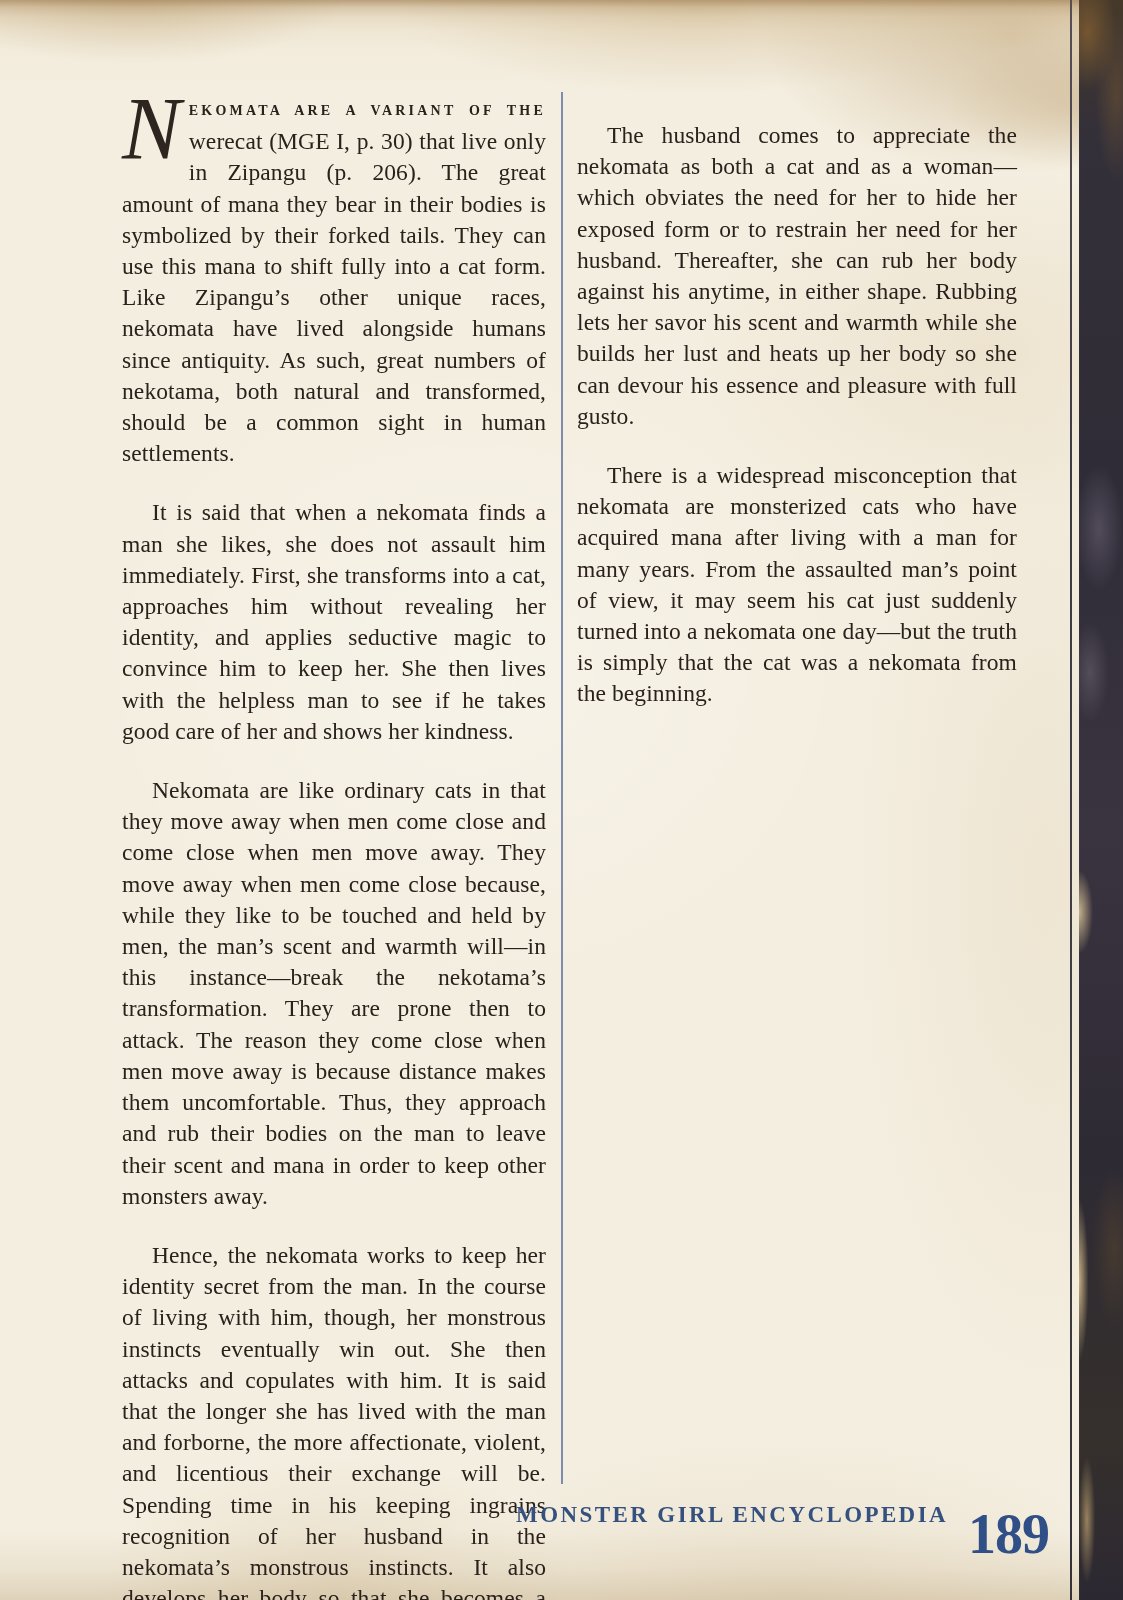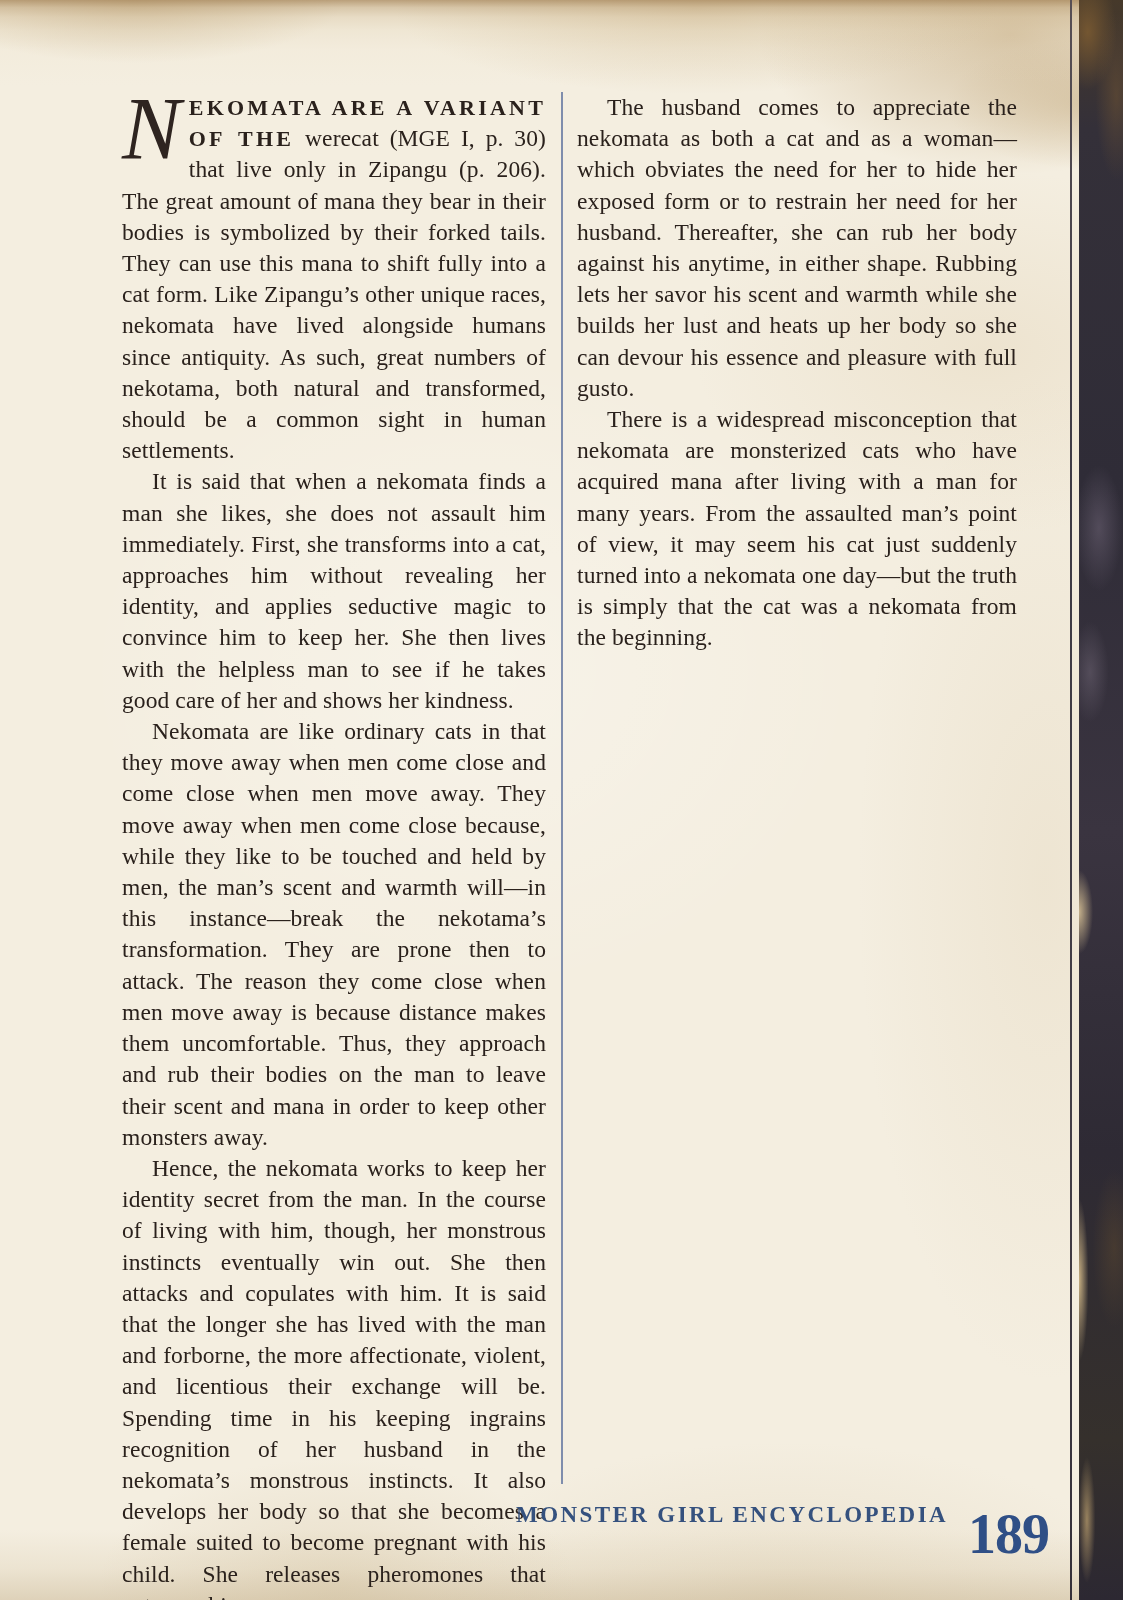--- a/index.html
+++ b/index.html
@@ -72,33 +72,33 @@
   .column-divider { width: 2px; height: 1392px; background: #7f8dac; }
   .col-right { width: 440px; }
 
   .para {
     font-size: 23.5px;
     line-height: 31.2px;
     text-align: justify;
     color: #2a211c;
     letter-spacing: 0.1px;
   }
-  .para.indent { text-indent: 30px; }
+  .para.indent { text-indent: 30px; margin-top: 28px; }
 
   .dropcap {
     float: left;
     font-style: italic;
     font-size: 88px;
     line-height: 0.76;
     padding: 4px 8px 0 0;
     color: #2e2420;
     font-family: "Liberation Serif", serif;
   }
   .lead {
-    font-size: 22px;
+    font-size: 14px;
     letter-spacing: 3.2px;
     font-weight: 600;
   }
 
   
   .footer {
     position: absolute;
     right: 74px; top: 1502px;
     display: flex; align-items: flex-start; gap: 20px;
   }

